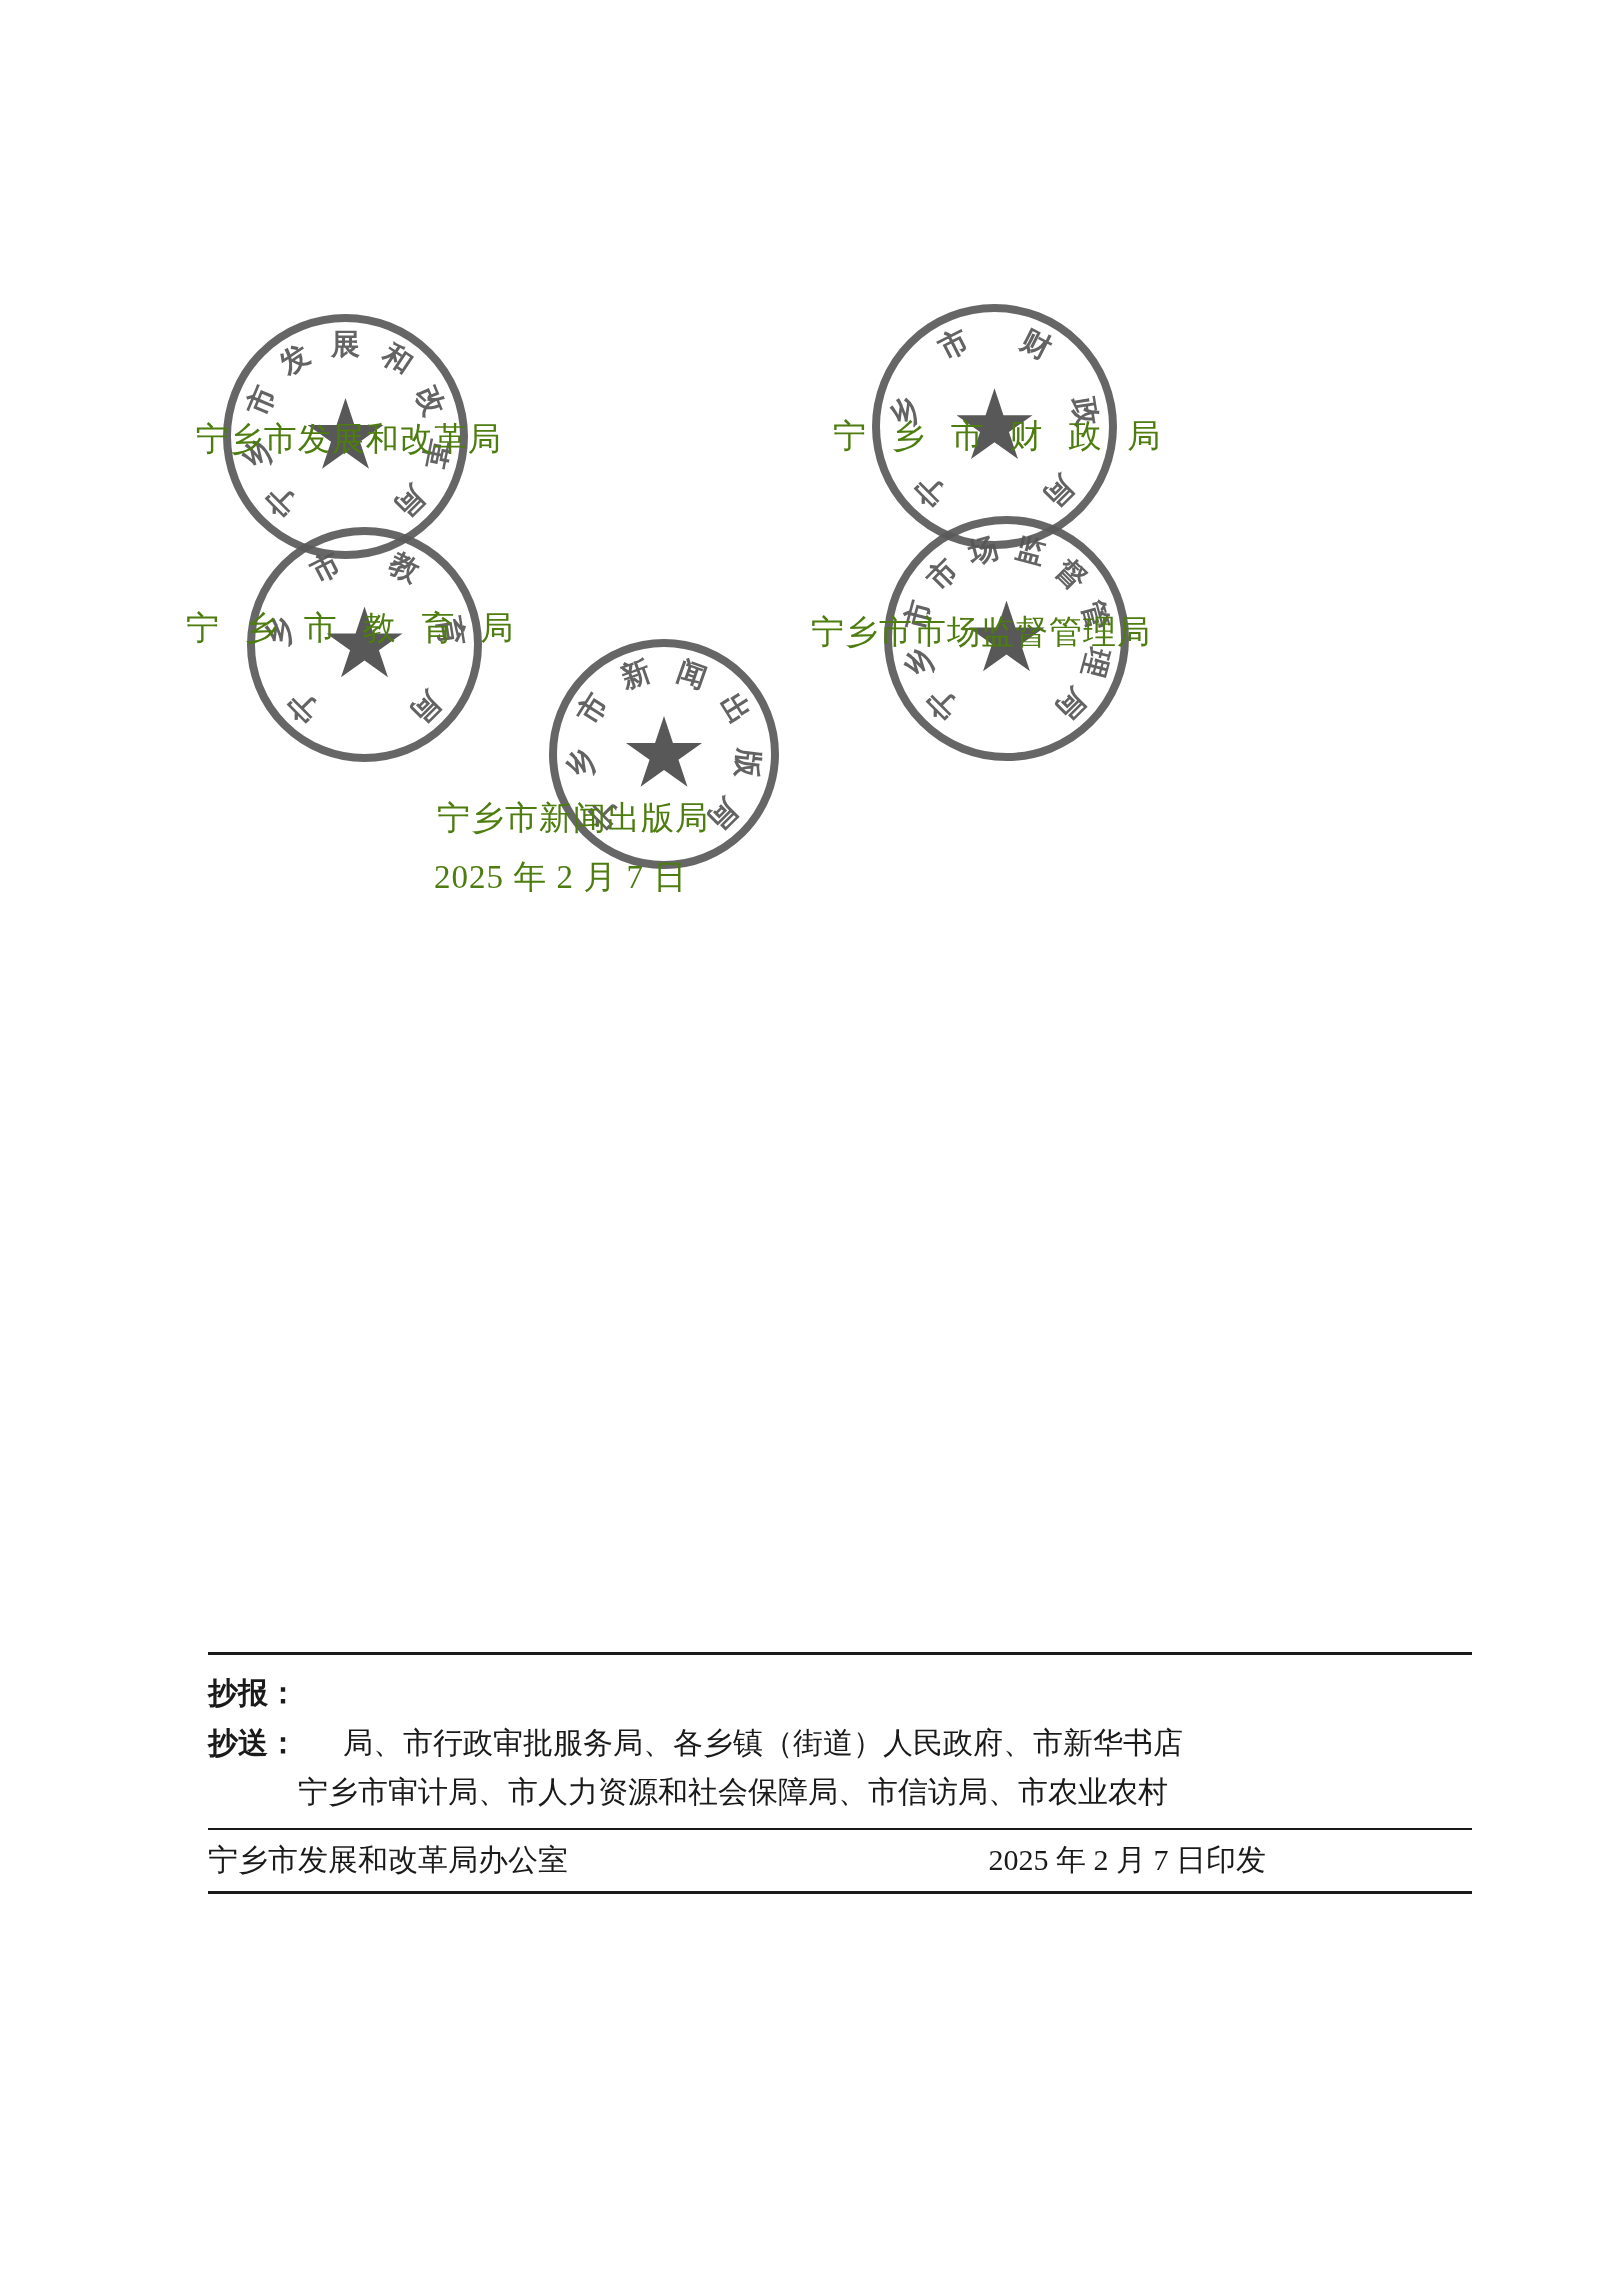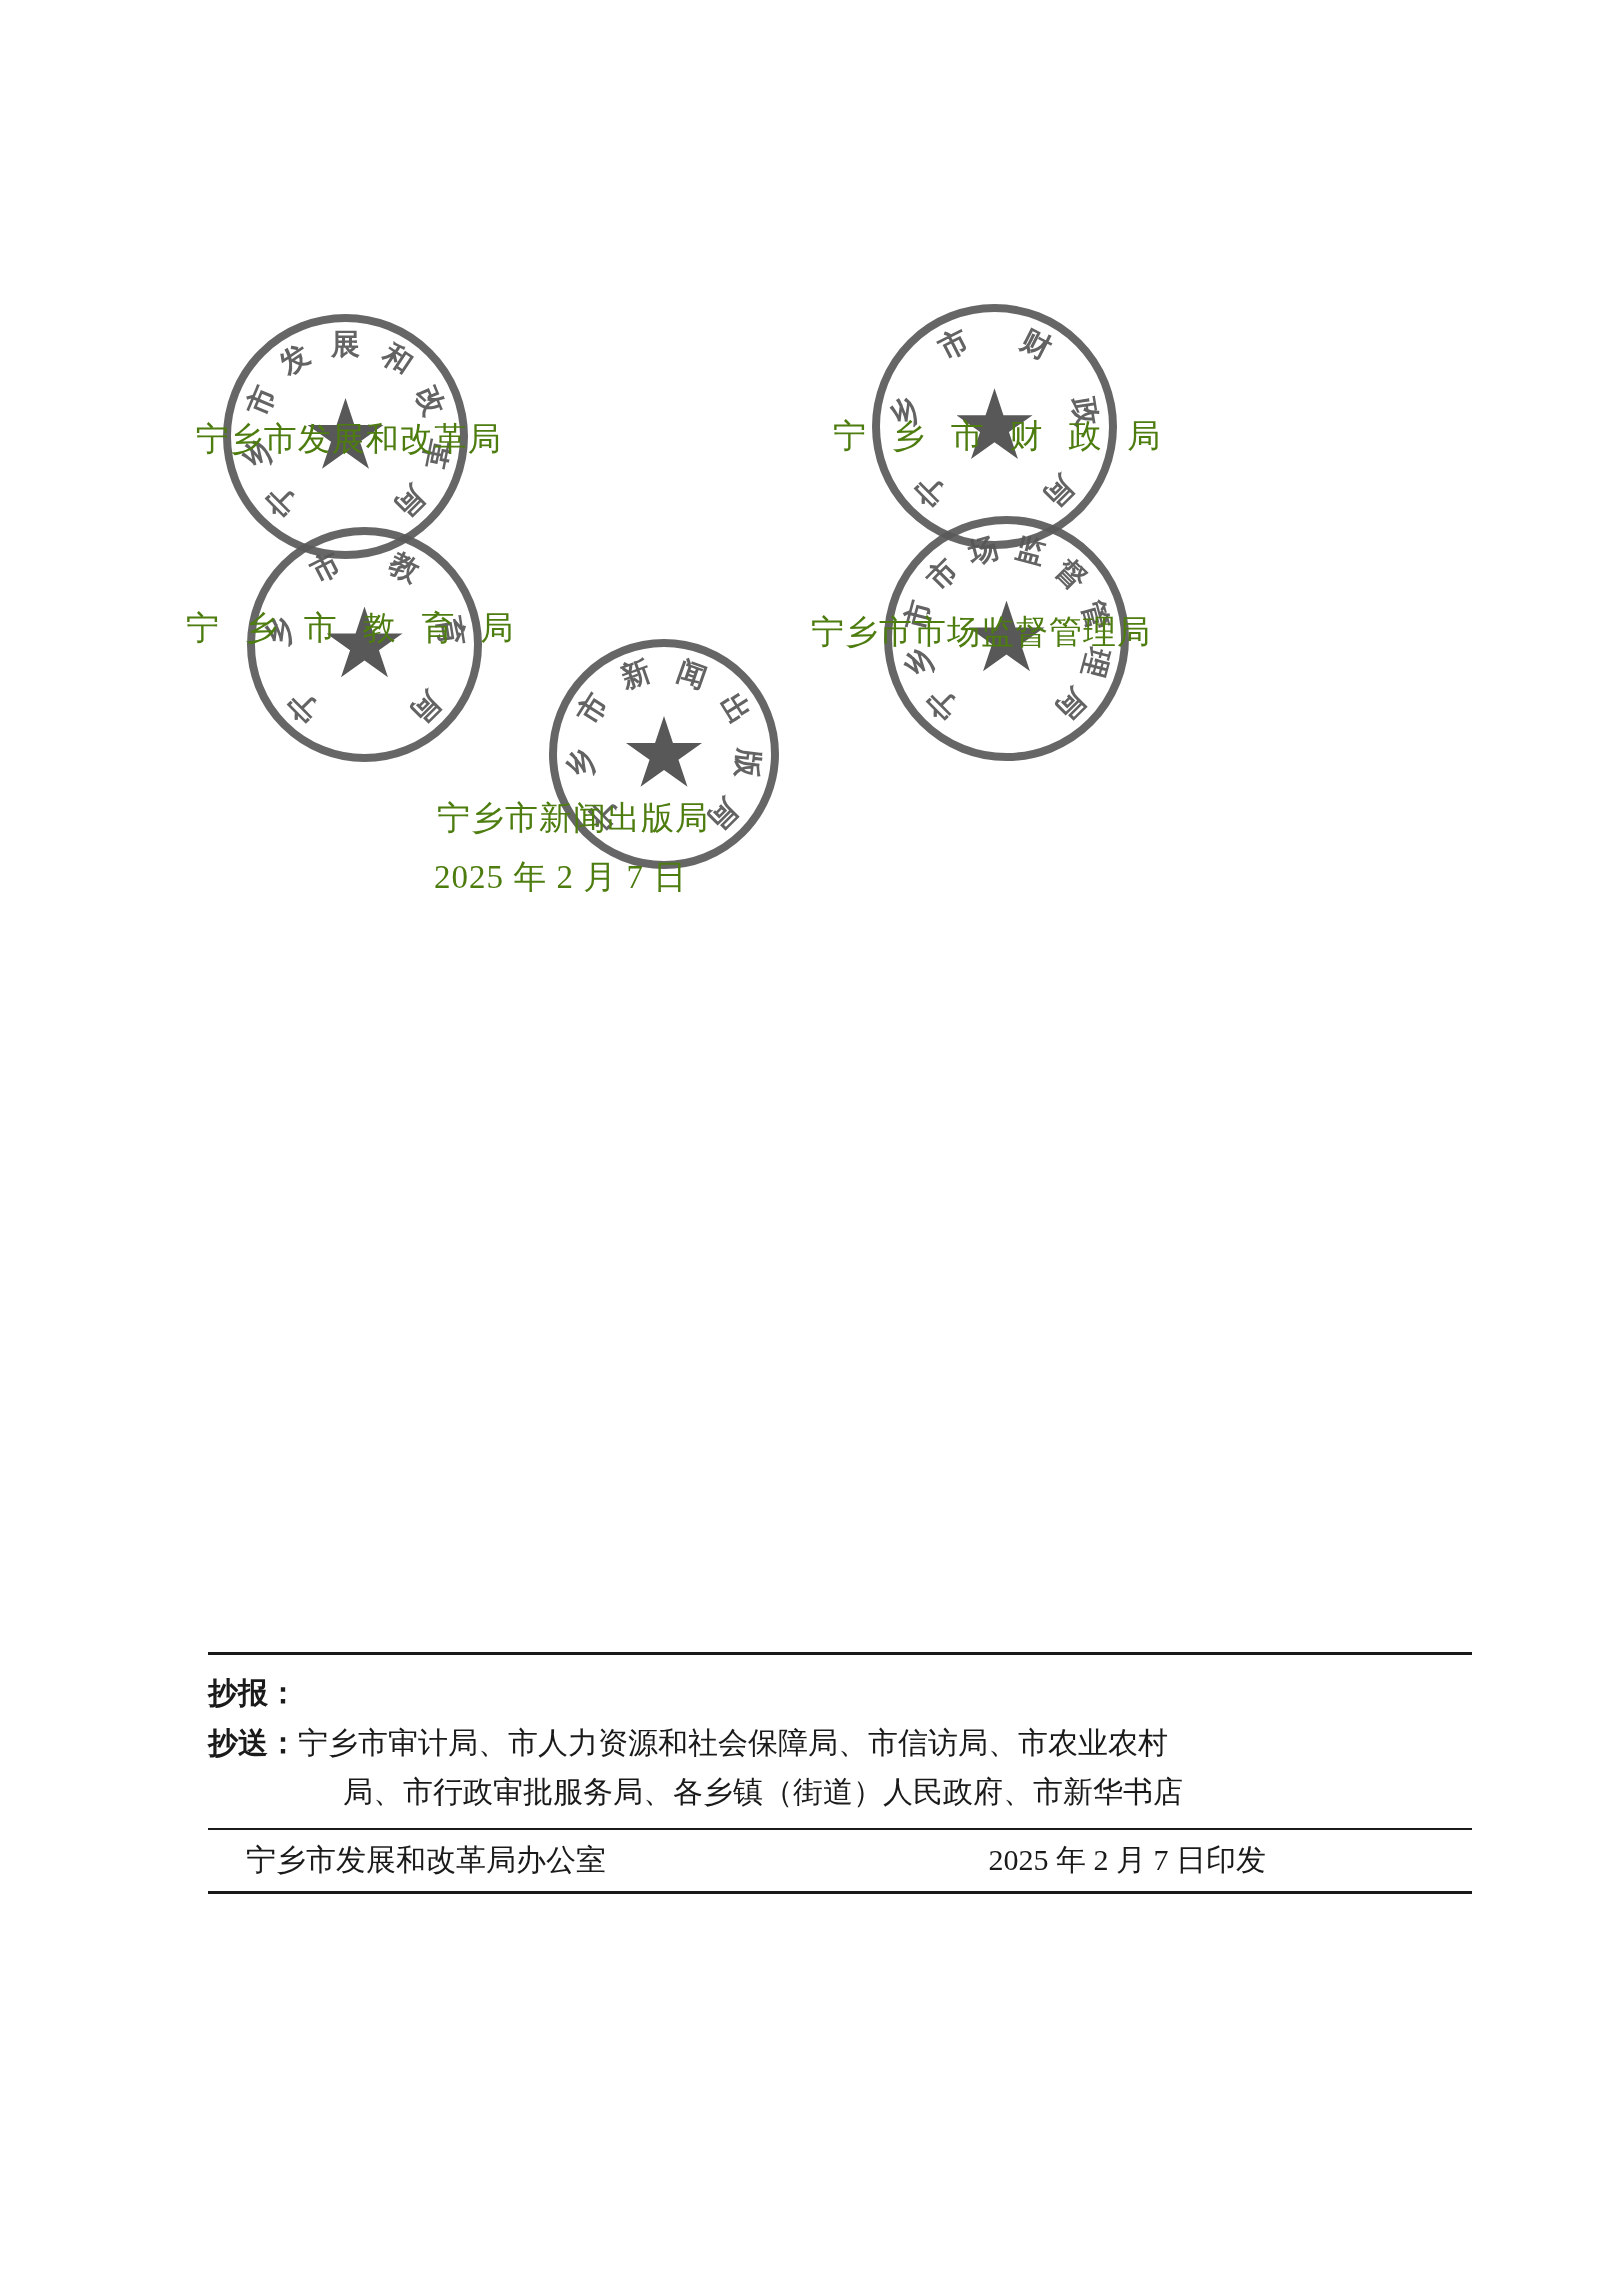--- a/index.html
+++ b/index.html
@@ -115,21 +115,20 @@
     text-indent: 0;
     padding-left: 45px;
   }
 
   .printer {
     display: flex;
     justify-content: space-between;
     align-items: center;
     font-size: 30px;
     padding: 9.8px 0 9.8px 0;
-    margin-left: 38px;
   }
   .printer .right { padding-right: 206px; }
 </style>
 </head>
 <body>
 
 <div class="page">
 
   <div class="seal-area">
 
@@ -214,22 +213,22 @@
 
     <div class="dist">
       <div class="dist-row">
         <div class="dist-label">抄报：</div>
         <div class="dist-text">
         </div>
       </div>
       <div class="dist-row">
         <div class="dist-label">抄送：</div>
         <div class="dist-text">
+          <span class="ln indent">局、市行政审批服务局、各乡镇（街道）人民政府、市新华书店</span>
           <span class="ln">宁乡市审计局、市人力资源和社会保障局、市信访局、市农业农村</span>
-          <span class="ln indent">局、市行政审批服务局、各乡镇（街道）人民政府、市新华书店</span>
         </div>
       </div>
     </div>
 
     <div class="rule thin"></div>
 
     <div class="printer">
       <div class="left">宁乡市发展和改革局办公室</div>
       <div class="right">2025 年 2 月 7 日印发</div>
     </div>

